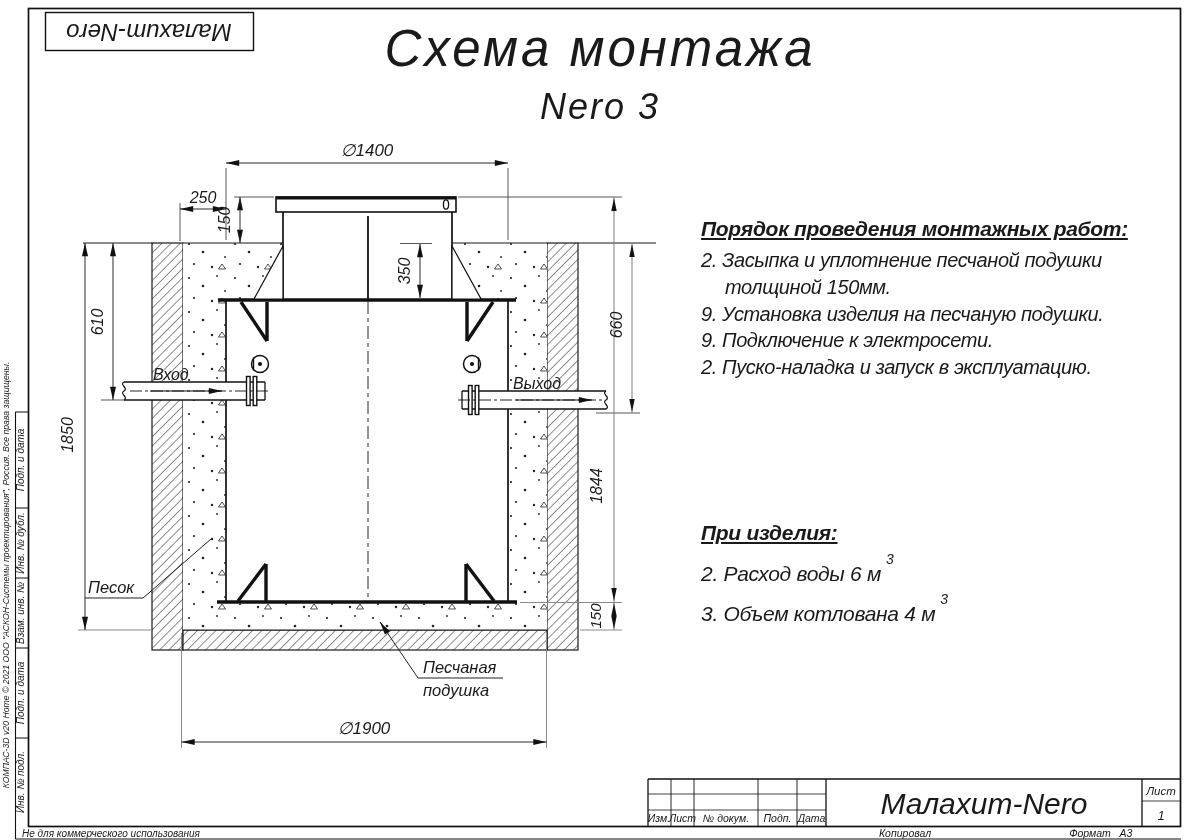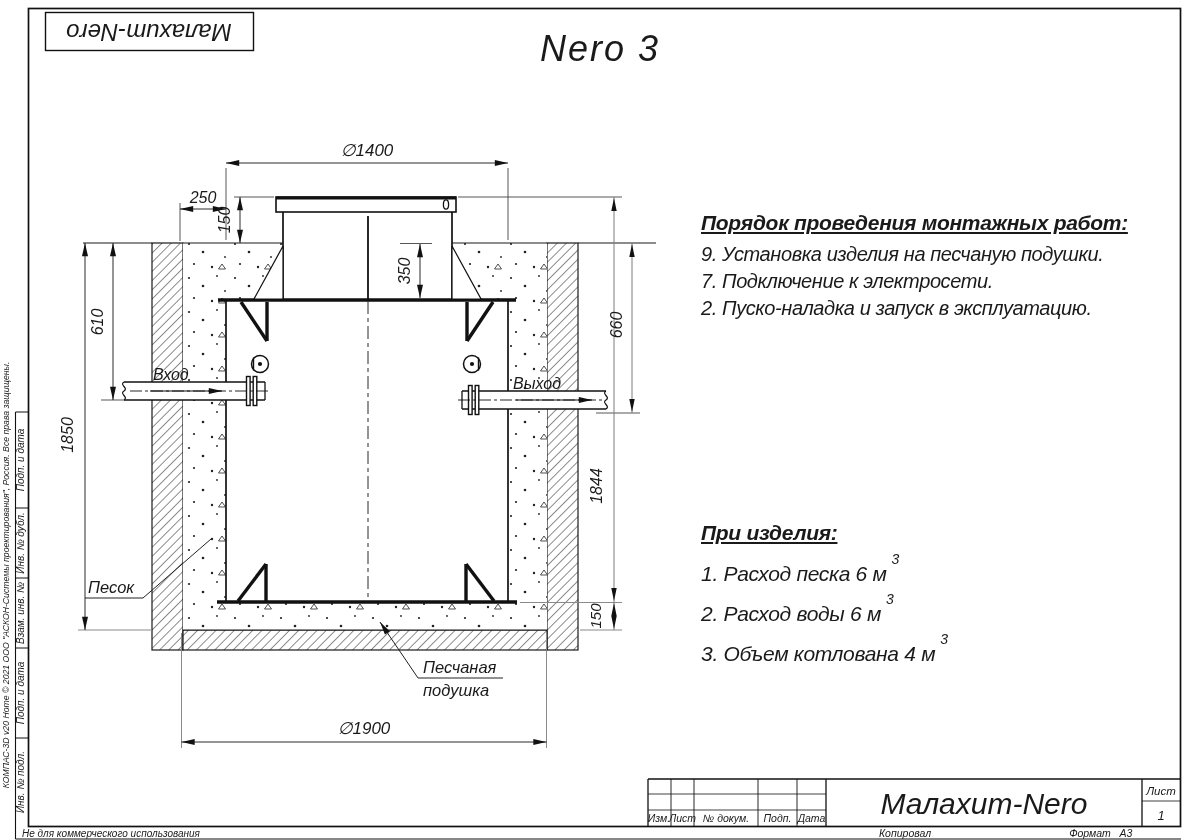--- a/index.html
+++ b/index.html
@@ -4,21 +4,21 @@
 <style>
   html,body{margin:0;padding:0;background:#ffffff;}
   body{width:1188px;height:840px;position:relative;overflow:hidden;
        font-family:"Liberation Sans",sans-serif;color:#1a1a1a;}
   svg{position:absolute;left:0;top:0;}
   svg text{font-family:"Liberation Sans",sans-serif;font-style:italic;fill:#1a1a1a;}
   .overlay{position:absolute;font-style:italic;}
   .sheet-title{left:330px;top:20px;width:540px;text-align:center;line-height:58px;}
   .sheet-title .t1{font-size:51px;letter-spacing:3px;}
   .sheet-title .t2{font-size:36px;letter-spacing:2px;}
-  .proc{left:701px;top:211px;width:474px;}
+  .proc{left:701px;top:217px;width:474px;}
   .mont{left:701px;top:521px;width:430px;}
   .blk-h{font-size:21px;font-weight:bold;text-decoration:underline;
          margin-bottom:6px;letter-spacing:-0.3px;}
   .proc-item{font-size:20px;line-height:26.8px;letter-spacing:-0.4px;
              white-space:pre-line;padding-left:24px;text-indent:-24px;}
   .mont-item{font-size:21px;margin-top:15px;letter-spacing:-0.3px;height:25px;}
   .mont-item sup{font-size:14px;position:relative;top:-9px;margin-left:5px;font-style:italic;}
 </style>
 </head>
 <body>
@@ -237,28 +237,30 @@
     <text x="984" y="814" text-anchor="middle" font-size="30">Малахит-Nero</text>
     <text x="1161" y="795" text-anchor="middle" font-size="11.5">Лист</text>
     <text x="1161" y="820" text-anchor="middle" font-size="13">1</text>
     <text x="905" y="837" text-anchor="middle" font-size="10.5">Копировал</text>
     <text x="1090" y="837" text-anchor="middle" font-size="10.5">Формат</text>
     <text x="1126" y="837" text-anchor="middle" font-size="10.5">А3</text>
   </g>
 </svg>
 
 <div class="overlay sheet-title">
+  <div class="t1">Схема монтажа</div>
   <div class="t2">Nero 3</div>
 </div>
 
 <div class="overlay proc">
   <div class="blk-h">Порядок проведения монтажных работ:</div>
+  <div class="proc-item">2. Засыпка и уплотнение песчаной подушки
+толщиной 150мм.</div>
   <div class="proc-item">9. Установка изделия на песчаную подушки.</div>
-  <div class="proc-item">7. Подключение к электросети.</div>
+  <div class="proc-item">9. Подключение к электросети.</div>
   <div class="proc-item">2. Пуско-наладка и запуск в эксплуатацию.</div>
 </div>
 
 <div class="overlay mont">
   <div class="blk-h">При изделия:</div>
-  <div class="mont-item"><span>1. Расход песка 6 м</span><sup>3</sup></div>
   <div class="mont-item"><span>2. Расход воды 6 м</span><sup>3</sup></div>
   <div class="mont-item"><span>3. Объем котлована 4 м</span><sup>3</sup></div>
 </div>
 
 </body></html>

